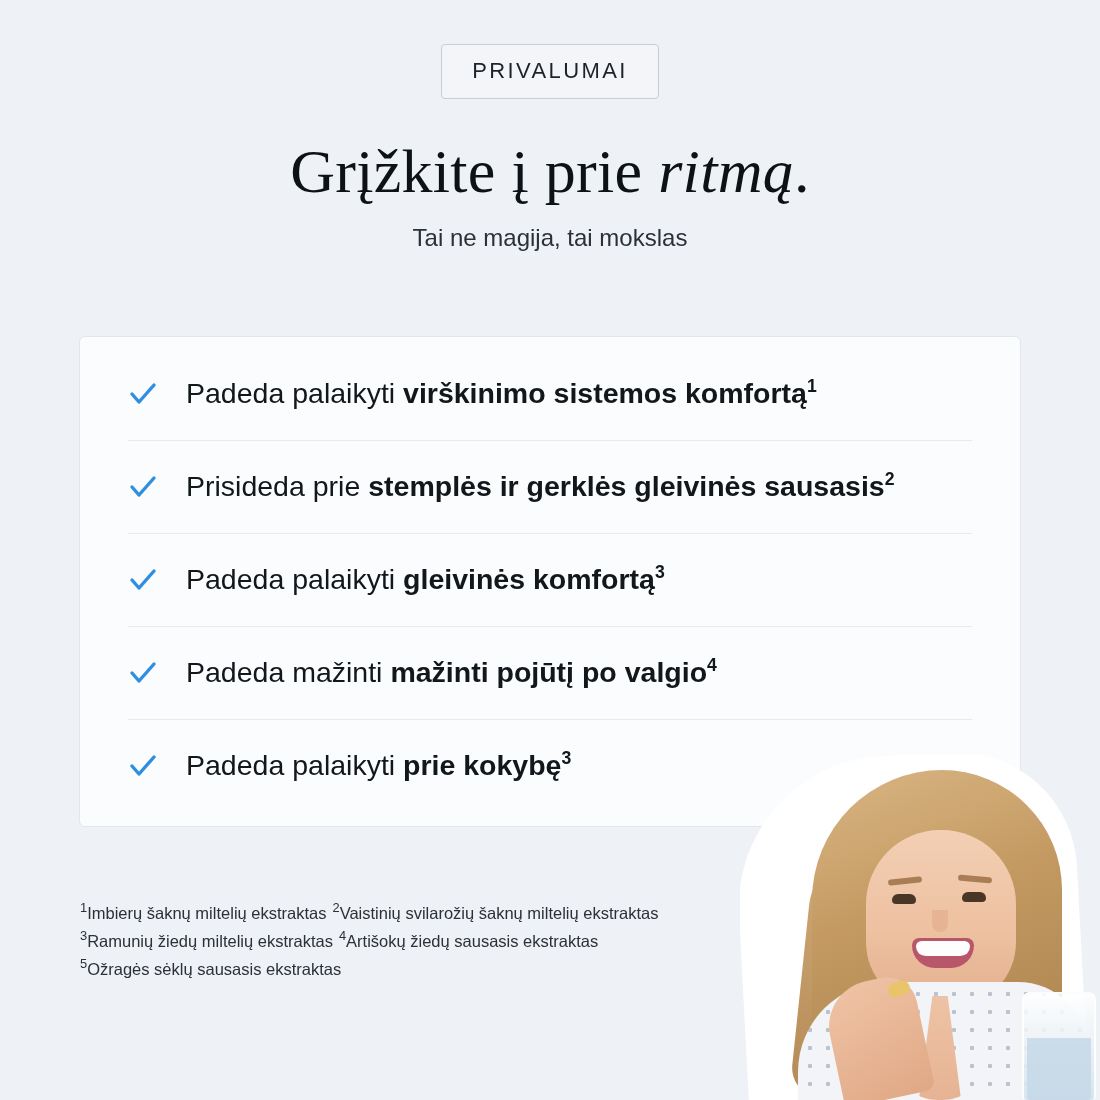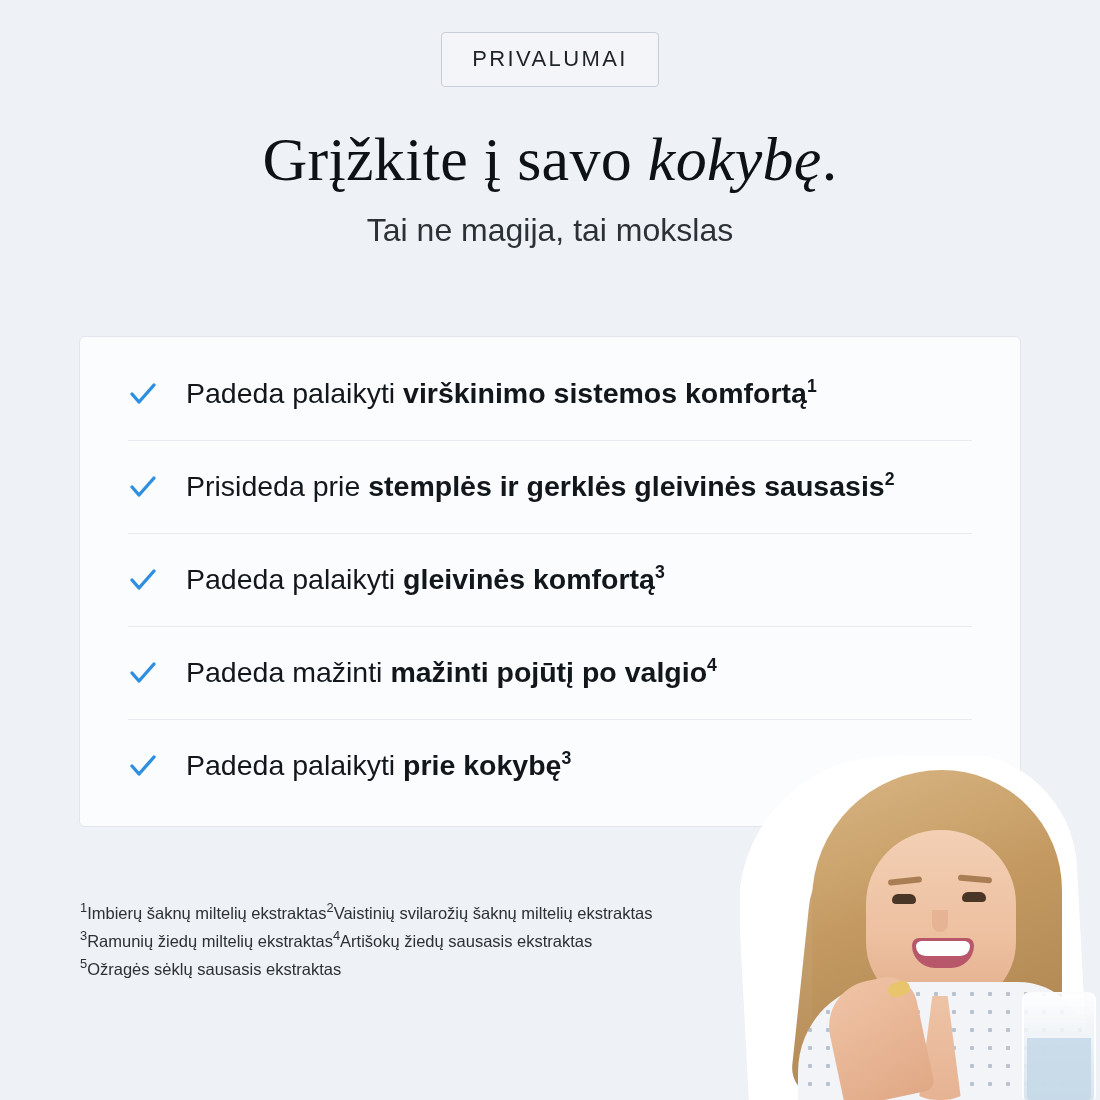--- a/index.html
+++ b/index.html
@@ -20,21 +20,21 @@
   .page {
     position: relative;
     width: 1100px;
     height: 1100px;
   }
 
   
   .badge-wrap {
     display: flex;
     justify-content: center;
-    padding-top: 32px;
+    padding-top: 44px;
   }
   .badge {
     border: 1px solid #c9ced6;
     background: #f3f5f8;
     border-radius: 4px;
     padding: 13px 30px 14px 30px;
     font-size: 22px;
     letter-spacing: 2.4px;
     color: #1d2329;
     font-weight: 400;
@@ -50,21 +50,21 @@
     font-weight: 400;
     color: #0d1217;
     letter-spacing: 0.3px;
   }
   .headline .em {
     font-style: italic;
   }
   .subhead {
     text-align: center;
     margin-top: 20px;
-    font-size: 32px;
+    font-size: 24px;
     color: #2b3137;
     font-weight: 400;
   }
 
   
   .card {
     position: absolute;
     left: 79px;
     top: 336px;
     width: 942px;
@@ -123,20 +123,21 @@
     left: 80px;
     top: 898px;
     width: 760px;
     font-size: 16.5px;
     line-height: 1.55;
     color: #2b3137;
   }
   .fn-line {
     display: flex;
     flex-wrap: wrap;
+    gap: 6px;
   }
   .fn-item {
     white-space: nowrap;
   }
   .fn-item sup {
     font-size: 0.78em;
     vertical-align: super;
   }
 
   
@@ -315,21 +316,21 @@
 </head>
 <body>
 
 <div class="page">
 
   <div class="badge-wrap">
     <div class="badge">PRIVALUMAI</div>
   </div>
 
   <h1 class="headline">
-    <span>Grįžkite į savo </span><span class="em">kokybę</span><span>.</span>
+    <span>Grįžkite į prie </span><span class="em">ritmą</span><span>.</span>
   </h1>
 
   <div class="subhead">Tai ne magija, tai mokslas</div>
 
   <div class="card">
 
     <div class="benefit">
       <span class="check">
         <svg viewBox="0 0 30 30" width="30" height="30" aria-hidden="true">
           <path d="M4 15 L11 23 L26 6" fill="none" stroke="currentColor" stroke-width="3.4" stroke-linecap="round" stroke-linejoin="round"></path>

